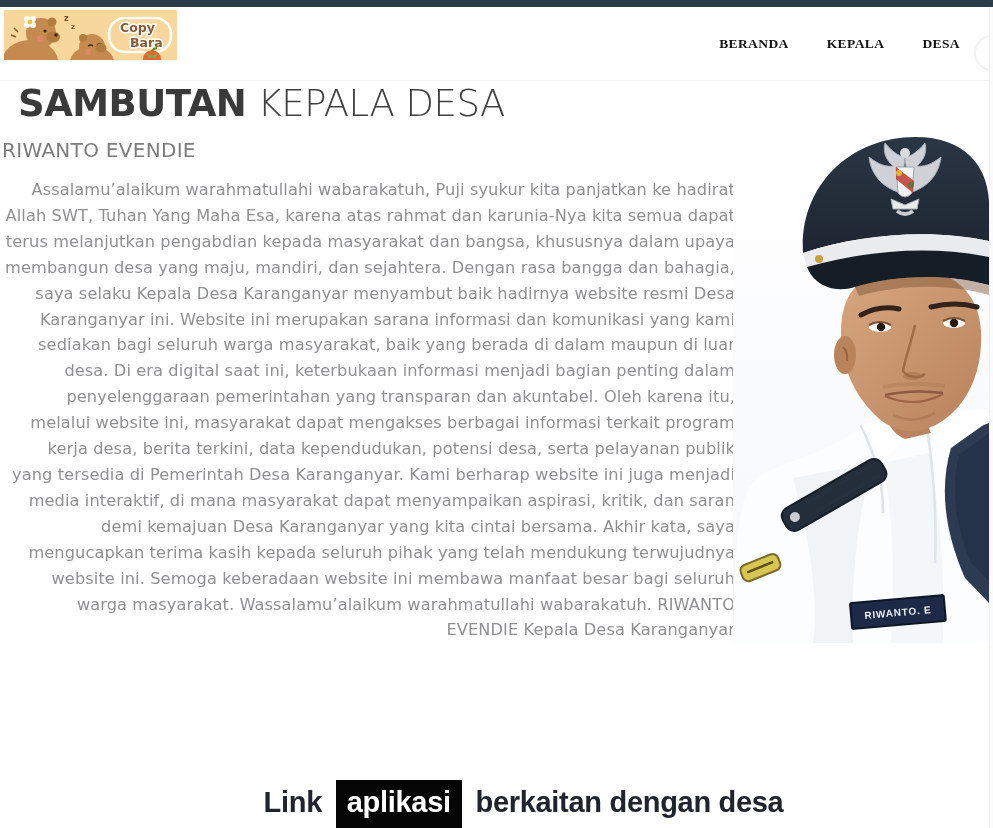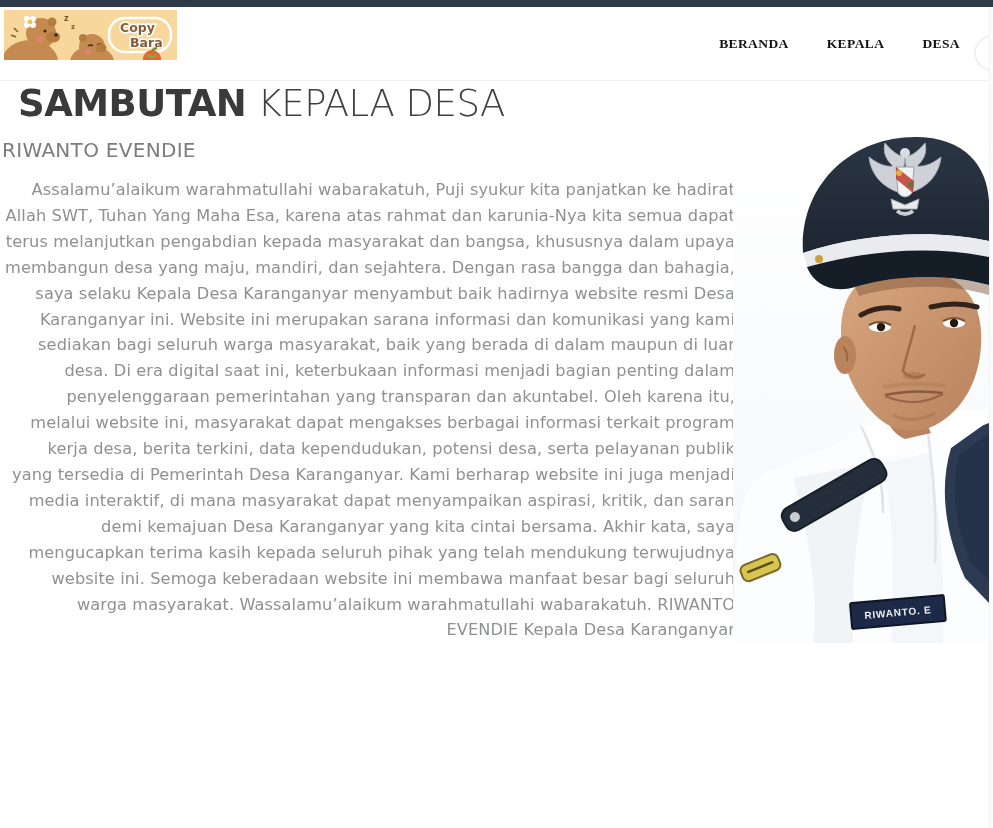--- a/index.html
+++ b/index.html
@@ -207,16 +207,19 @@
         <path d="M14 434 h28" stroke="#5d4f1e" stroke-width="2.5"></path>
       </g>
 
       <g transform="rotate(-5 165 480)">
         <rect x="118" y="466" width="94" height="26" rx="2" fill="#1c2a47" stroke="#0e1626" stroke-width="2"></rect>
         <text x="165" y="483" text-anchor="middle" font-size="10" font-weight="bold" fill="#eceef1" letter-spacing="0.8" font-family="Liberation Sans, sans-serif">RIWANTO. E</text>
       </g>
     </svg>
   </div>
 
+  <div class="footer-heading">
+    <span class="inner"><span>Link </span><span class="hl">aplikasi</span><span> berkaitan dengan desa</span></span>
+  </div>
 
   <div class="scroll-strip"></div>
 
 </div>
 
 </body></html>

